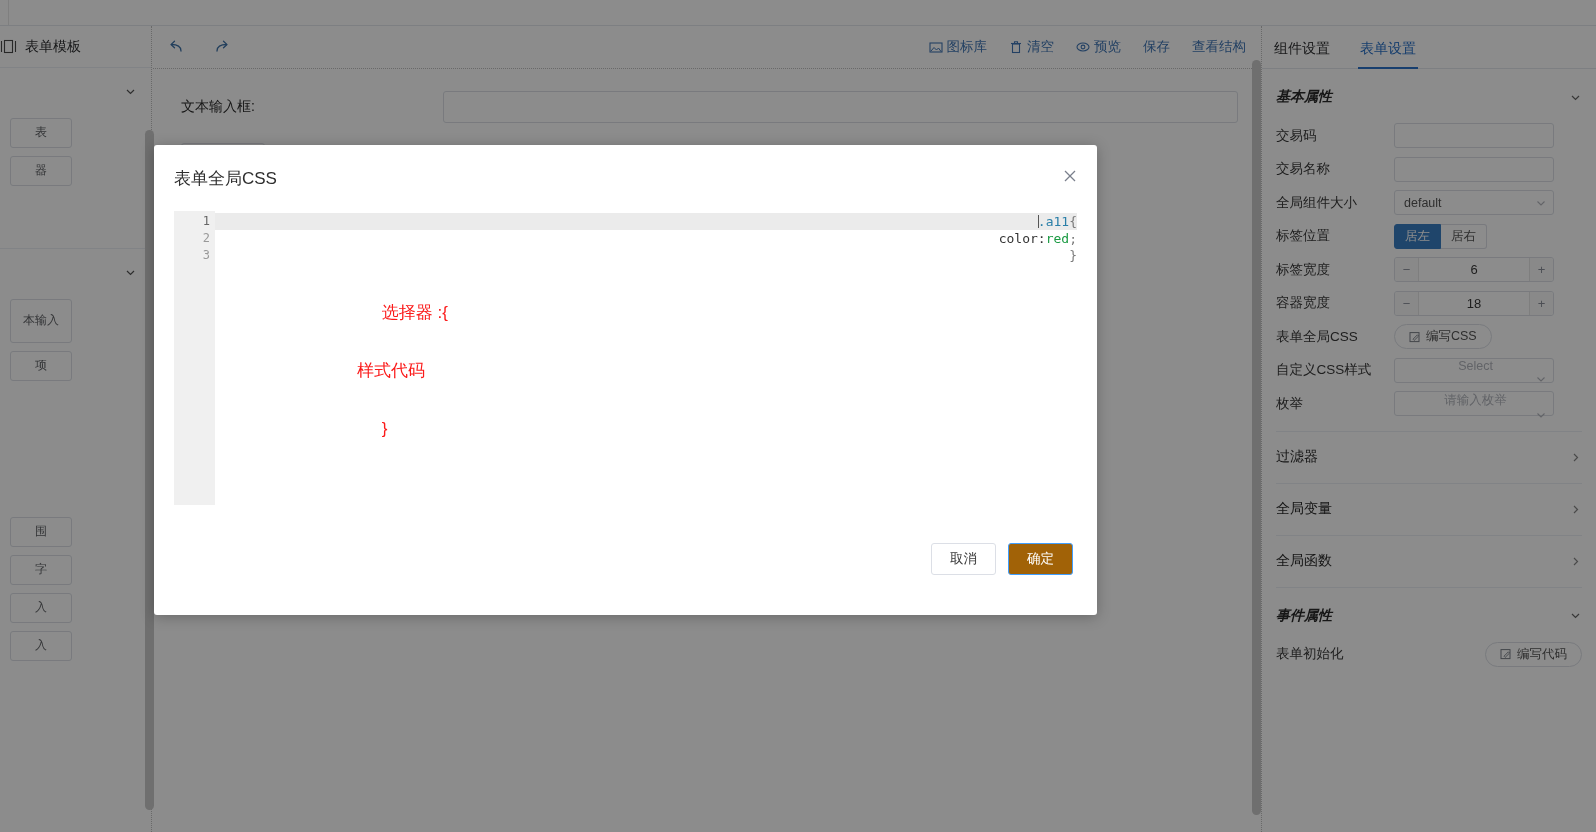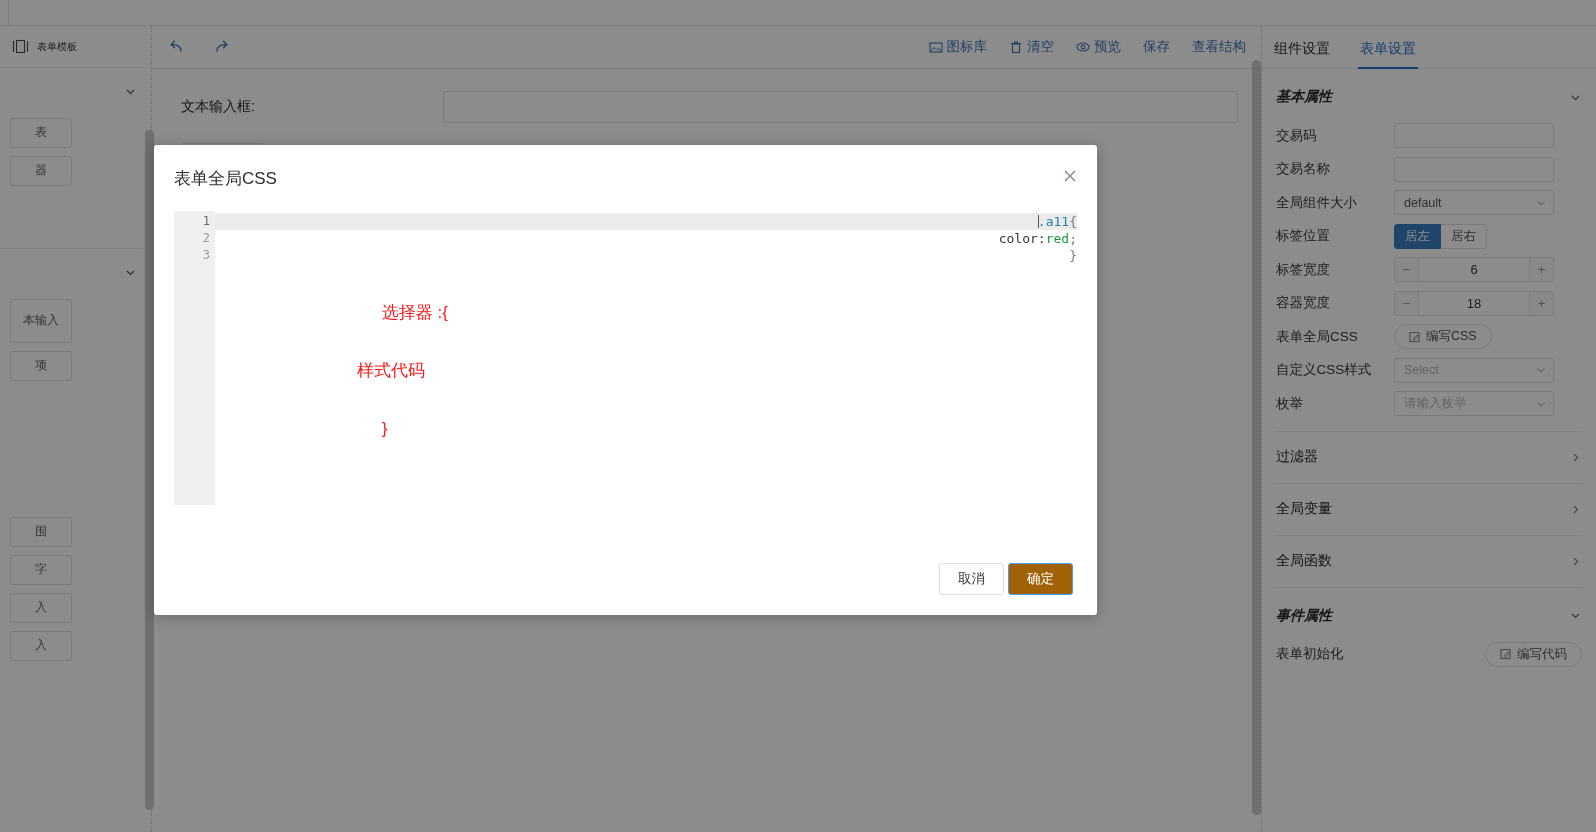--- a/index.html
+++ b/index.html
@@ -25,22 +25,22 @@
   .topstrip .tsline { position:absolute; left:8px; top:0; width:1588px; height:25px; border-left:1px solid #e8e8e8;}
 
   
   .sidebar {
     position: absolute; left: 0; top: 26px; width: 152px; height: 806px;
     background: #ffffff;
     border-right: 1px dotted #bfbfbf;
   }
   .sidebar-header {
     height: 42px; display: flex; align-items: center; gap: 8px;
-    padding-left: 12px; border-bottom: 1px solid #ebeef5;
-    font-size: 10px; color: #303133;
+    border-bottom: 1px solid #ebeef5;
+    font-size: 14px; color: #303133;
   }
   .sb-icon { width: 17px; height: 17px; display:block; }
   .sidebar-group {
     border-bottom: 1px solid #ebeef5;
   }
   .sidebar-group-head {
     height: 46px; display: flex; align-items: center; justify-content: space-between;
     padding: 0 14px 0 14px; font-size: 14px; color: #303133;
   }
   .chev { width: 13px; height: 13px; display:block; }
@@ -118,21 +118,21 @@
   }
   .prop-label { width: 118px; font-size: 13.5px; color: #3a3a3a; }
   .prop-ctl { flex: 1; }
   .inp {
     width: 160px; height: 25px; border: 1px solid #dcdfe6; border-radius: 3px; background: #fff;
   }
   .sel {
     width: 160px; height: 25px; border: 1px solid #dcdfe6; border-radius: 3px; background: #fff;
     display: flex; align-items: center; padding: 0 6px 0 9px; font-size: 12.5px; color: #555;
   }
-  .sel.placeholder { color: #b3b6bd; }
+  .sel.placeholder { color: #b3b6bd; flex-direction: column; }
   .sel .arrow { margin-left: auto; }
   .arrow svg { width: 12px; height: 12px; display: block; }
   .toggle { display: flex; }
   .tg {
     height: 25px; min-width: 46px; padding: 0 10px; font-size: 12.5px;
     display: flex; align-items: center; justify-content: center;
     border: 1px solid #dcdfe6; background: #fff; color: #555; cursor: pointer;
   }
   .tg:first-child { border-radius: 3px 0 0 3px; }
   .tg:last-child { border-radius: 0 3px 3px 0; border-left: none; }
@@ -221,21 +221,21 @@
   }
   .annot {
     position: absolute; left: 110px; top: 58px;
     color: #fb1a1a; font-family: "Liberation Sans","DejaVu Sans",sans-serif;
     font-size: 17px; line-height: 29px; white-space: pre;
   }
   .annot .l2 { padding-left: 32px; display: block; }
 
   .modal-footer {
     position: absolute; left: 0; right: 0; bottom: 0; height: 72px;
-    display: flex; align-items: center; justify-content: flex-end; gap: 4px;
+    display: flex; align-items: flex-start; justify-content: flex-end; gap: 12px;
     padding-right: 24px;
   }
   .btn {
     min-width: 60px; height: 32px; padding: 0 18px; border-radius: 3px;
     font-size: 13.5px; display: flex; align-items: center; justify-content: center;
     cursor: pointer;
   }
   .btn-default { background: #fff; border: 1px solid #dcdfe6; color: #3a3a3a; }
   .btn-primary { background: #a16207; border: 1px solid #409eff; color: #fff; }
 

